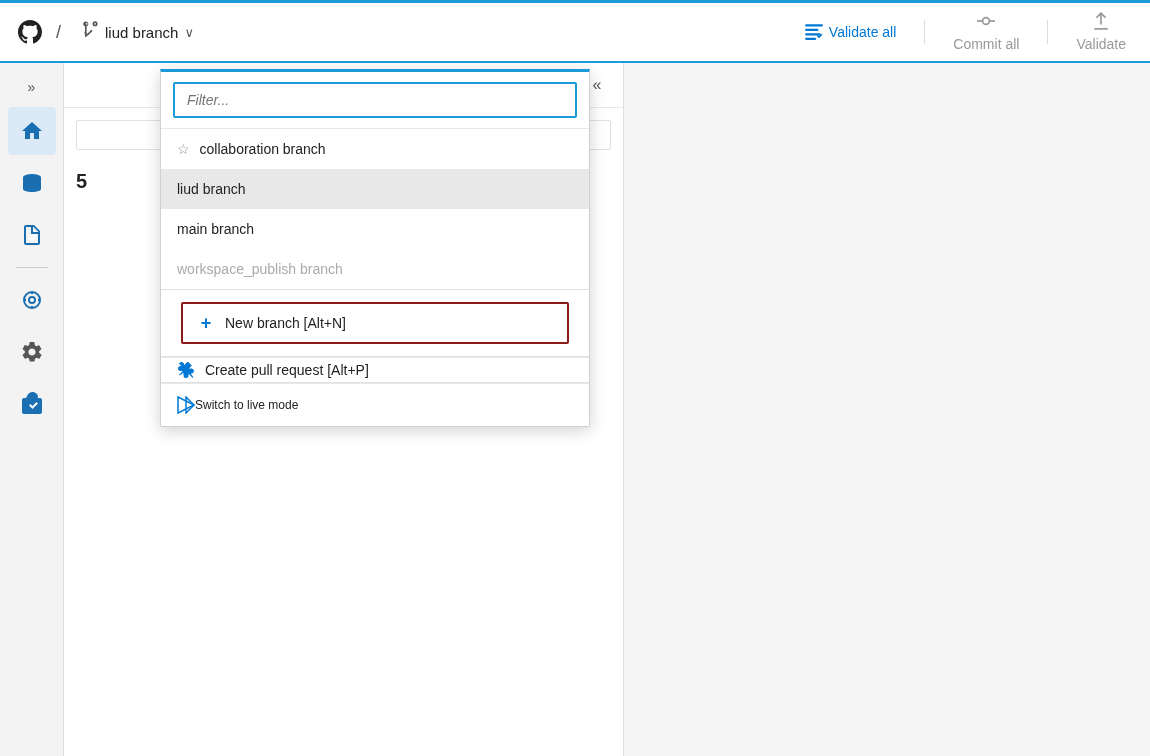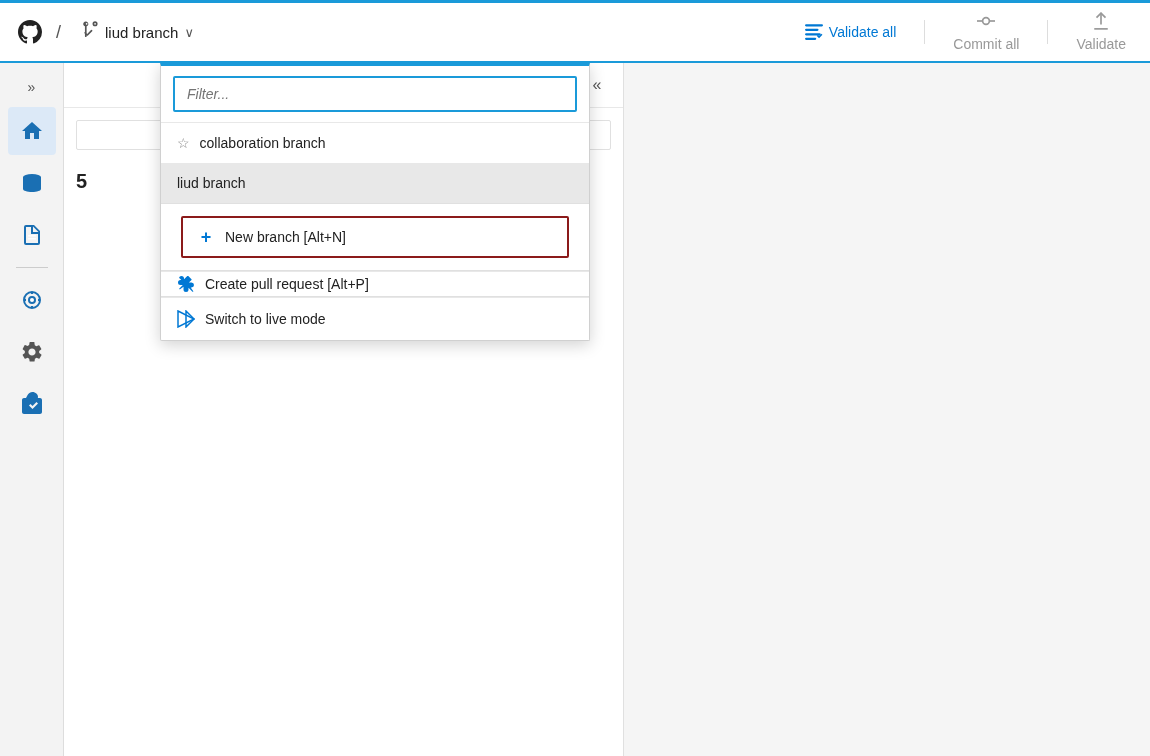--- a/index.html
+++ b/index.html
@@ -224,21 +224,21 @@
     .number-badge {
       font-size: 20px;
       font-weight: 600;
       color: #222;
       padding: 8px 12px;
     }
 
     
     .dropdown-overlay {
       position: absolute;
-      top: 0;
+      top: 6px;
       left: 96px;
       width: 430px;
       background: #fff;
       border: 1px solid #d0d0d0;
       border-top: 3px solid #1a9ad9;
       box-shadow: 0 4px 16px rgba(0,0,0,0.18);
       z-index: 100;
       border-radius: 0 0 2px 2px;
     }
 
@@ -323,24 +323,23 @@
       color: #222;
       border: none;
       background: none;
       width: 100%;
       border-top: 1px solid #e8e8e8;
     }
 
     .switch-live-btn {
       display: flex;
       align-items: center;
-      gap: 10px;
       padding: 12px 16px;
       cursor: pointer;
-      font-size: 14px;
+      font-size: 12px;
       color: #222;
       border: none;
       background: none;
       width: 100%;
       border-top: 1px solid #e8e8e8;
     }
 
     .action-icon {
       width: 18px;
       height: 18px;
@@ -507,21 +506,27 @@
 
           <div class="dropdown-item starred">
             <span class="star-icon">☆</span>
             <span>collaboration branch</span>
           </div>
 
           <div class="dropdown-item selected">
             <span>liud branch</span>
           </div>
 
-
+          <div class="dropdown-item">
+            <span>main branch</span>
+          </div>
+
+          <div class="dropdown-item disabled-item">
+            <span>workspace_publish branch</span>
+          </div>
 
           <div class="dropdown-divider"></div>
 
           <div style="padding: 6px 10px;">
             <button class="new-branch-btn">
               <span class="plus-icon action-icon">+</span>
               <span>New branch [Alt+N]</span>
             </button>
           </div>
 

